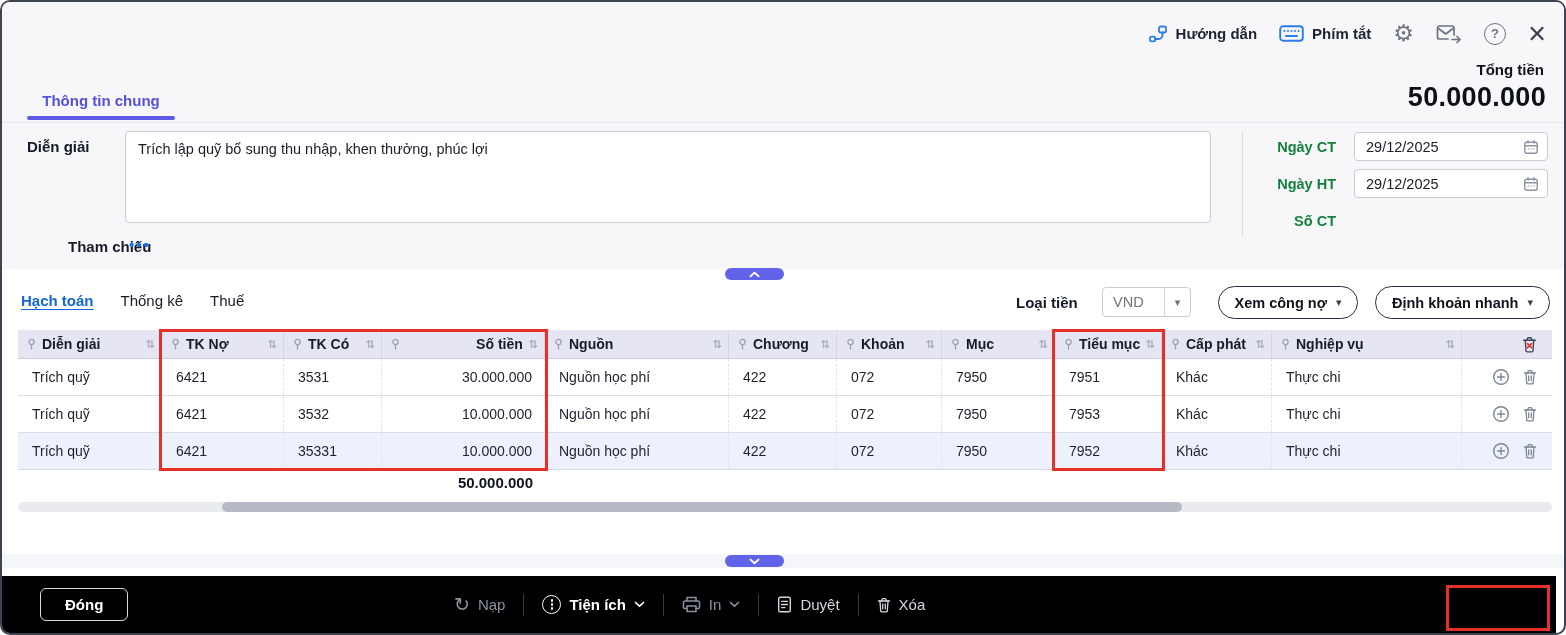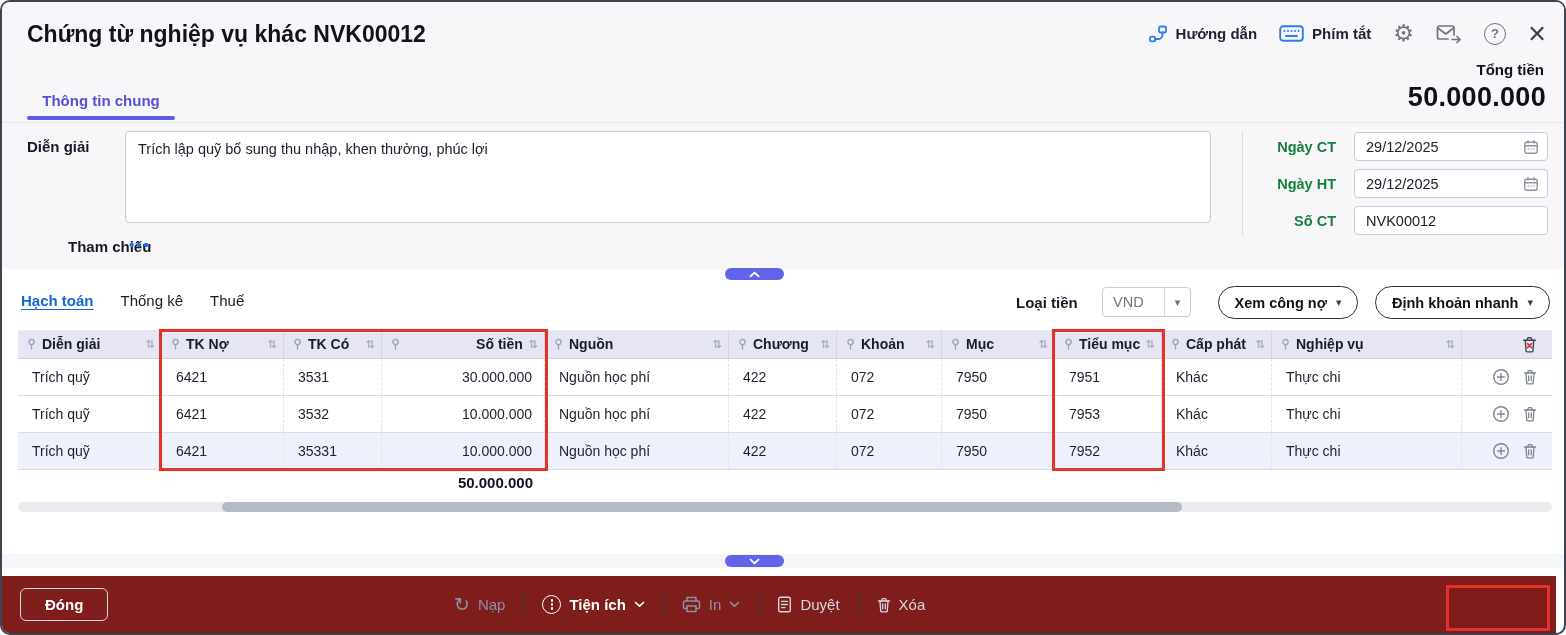--- a/index.html
+++ b/index.html
@@ -77,21 +77,21 @@
   .tr.sel { background: #edf1fb; }
   .td { display: flex; align-items: center; padding: 0 12px 0 14px; border-right: 1px dashed #e3e5ec; color: #1d212e; white-space: nowrap; overflow: hidden; }
   .td.num { justify-content: flex-end; }
   .td.actions { justify-content: flex-end; gap: 13px; border-right: none; padding-right: 15px; color: #7e8596; }
   .total-row { position: absolute; top: 472px; left: 16px; width: 527px; text-align: right; padding-right: 12px; font-size: 15px; font-weight: bold; color: #10131f; }
   
   .hscroll { position: absolute; top: 500px; left: 16px; width: 1534px; height: 10px; background: #e9ebef; border-radius: 5px; }
   .hscroll .thumb { position: absolute; top: 0; left: 204px; width: 960px; height: 10px; background: #b5bac4; border-radius: 5px; cursor: grab; }
   .bottom-band { position: absolute; top: 552px; left: 0; right: 0; height: 14px; background: #f5f6f9; }
   
-  .footer { position: absolute; left: 0; right: 8px; bottom: 0; height: 57px; background: #7f1d1d; display: flex; align-items: center; padding: 0 18px; }
+  .footer { position: absolute; left: 0; right: 8px; bottom: 0; height: 57px; background: #000000; display: flex; align-items: center; padding: 0 38px; }
   .btn-outline { height: 33px; padding: 0 24px; border: 1px solid #d7dae2; border-radius: 6px; background: transparent; color: #fff; font-size: 15px; font-weight: bold; font-family: inherit; cursor: pointer; }
   .footer-actions { position: absolute; left: 452px; top: 0; height: 57px; display: flex; align-items: center; gap: 18px; }
   .f-div { width: 1px; height: 22px; background: #353b4f; }
   .f-item { display: flex; align-items: center; gap: 8px; font-size: 15px; cursor: pointer; }
   .f-item.muted { color: #8b91a2; }
   .f-item.normal { color: #d4d7e0; align-items: flex-end; }
   .f-item.bright { color: #ffffff; font-weight: bold; }
   .f-refresh { font-size: 19px; line-height: 1; }
   .circle-dots { width: 19px; height: 19px; border: 1.7px solid #fff; border-radius: 50%; display: inline-flex; align-items: center; justify-content: center; }
   .dots3 { width: 2.6px; height: 2.6px; border-radius: 50%; background: #fff; box-shadow: 0 -4.1px 0 #fff, 0 4.1px 0 #fff; }
@@ -104,21 +104,20 @@
   .red-box.subitem { left: 1050px; top: 327px; width: 113px; height: 142px; }
   .red-box.save { left: 1444px; top: 583px; width: 104px; height: 46px; }
   svg { display: block; }
 </style>
 </head>
 <body>
 
 <div class="window">
 
   <div class="top-block">
-    <div class="page-title">Chứng từ nghiệp vụ khác NVK00012</div>
 
     <div class="hdr-icons">
       <span class="hdr-link">
         <svg width="20" height="20" viewBox="0 0 20 20" fill="none" stroke="#2b7de9" stroke-width="1.8" stroke-linecap="round">
           <rect x="11" y="2.5" width="7" height="6" rx="1.8"></rect>
           <path d="M14.5 8.5 v2.5 a4 4 0 0 1 -4 4 H7"></path>
           <rect x="2" y="12.7" width="5.2" height="4.6" rx="1.6"></rect>
         </svg>
         <span>Hướng dẫn</span>
       </span>
@@ -166,23 +165,20 @@
     <div class="side-label" style="top:174px;">Ngày HT</div>
     <div class="side-input" style="top:167px;">
       <span class="val">29/12/2025</span>
       <svg width="16" height="16" viewBox="0 0 16 16" fill="none" stroke="#8d93a2" stroke-width="1.4" stroke-linecap="round">
         <rect x="1.8" y="3.2" width="12.4" height="11" rx="2"></rect>
         <path d="M1.8 6.8 H14.2 M5 1.6 V4 M11 1.6 V4 M5.2 10 h.01 M8 10 h.01 M10.8 10 h.01"></path>
       </svg>
     </div>
 
     <div class="side-label" style="top:211px;">Số CT</div>
-    <div class="side-input" style="top:204px;">
-      <span class="val">NVK00012</span>
-    </div>
   </div>
 
   <div class="pill top">
     <svg width="11" height="7" viewBox="0 0 11 7">
         <polyline points="1.5,5.3 5.5,1.6 9.5,5.3" fill="none" stroke="#fff" stroke-width="1.9" stroke-linecap="round" stroke-linejoin="round"></polyline>
       </svg>
   </div>
   <div class="pill bottom">
     <svg width="11" height="7" viewBox="0 0 11 7">
         <polyline points="1.5,1.6 5.5,5.3 9.5,1.6" fill="none" stroke="#fff" stroke-width="1.9" stroke-linecap="round" stroke-linejoin="round"></polyline>

